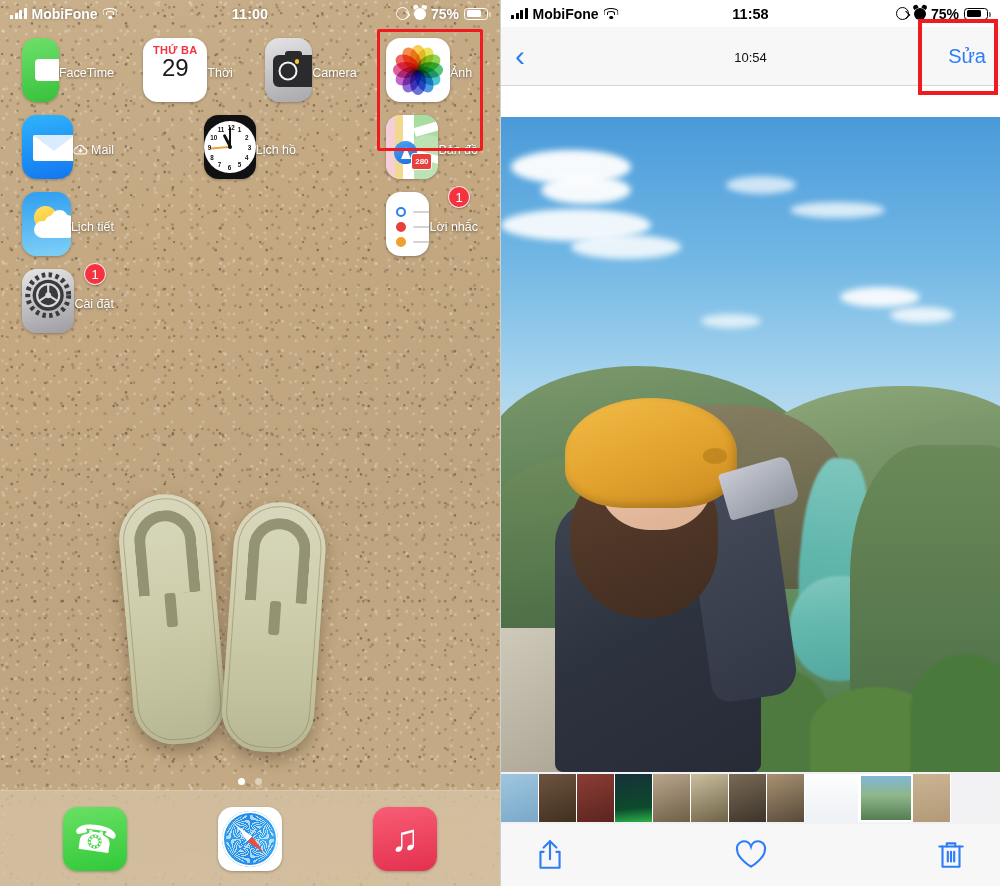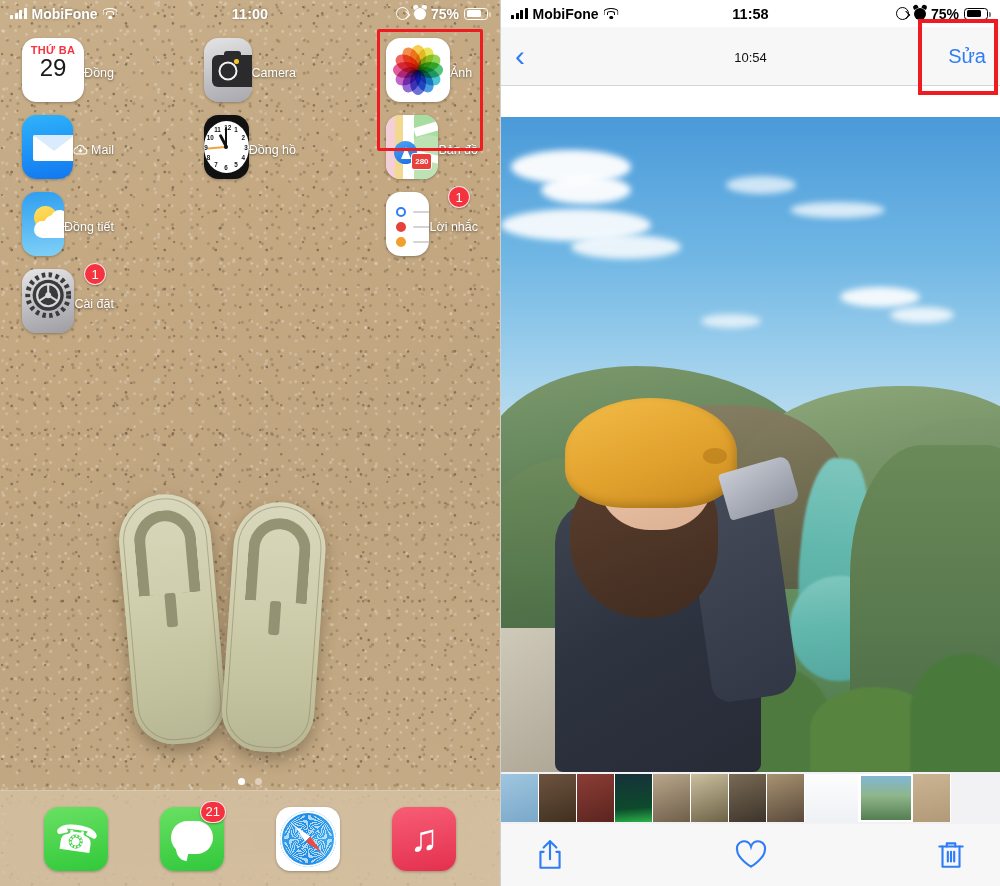--- a/index.html
+++ b/index.html
@@ -293,25 +293,29 @@
         <span class="batt">
             <i></i>
           </span>
       </div>
     </div>
 
     <div class="grid">
 
       <div class="row">
         <div class="app">
+          <div class="icon ic-facetime"></div>
+          <div class="caption">FaceTime</div>
+        </div>
+        <div class="app">
           <div class="icon ic-cal">
             <div class="d">THỨ BA</div>
             <div class="n">29</div>
           </div>
-          <div class="caption">Đồng</div>
+          <div class="caption">Thời</div>
         </div>
         <div class="app">
           <div class="icon ic-camera">
             <div class="hump"></div>
               <div class="body"></div>
               <div class="lens"></div>
               <div class="fl"></div>
           </div>
           <div class="caption">Camera</div>
         </div>
@@ -365,21 +369,21 @@
                 <div class="num" style="transform: translate(7.8px, 13.9205px);">5</div>
                 <div class="num" style="transform: translate(-2.2px, 16.6px);">6</div>
                 <div class="num" style="transform: translate(-12.2px, 13.9205px);">7</div>
                 <div class="num" style="transform: translate(-19.5205px, 6.6px);">8</div>
                 <div class="num" style="transform: translate(-22.2px, -3.4px);">9</div>
                 <div class="num" style="transform: translate(-19.5205px, -13.4px);">10</div>
                 <div class="num" style="transform: translate(-12.2px, -20.7205px);">11</div>
                 <div class="num" style="transform: translate(-2.2px, -23.4px);">12</div>
               </div>
           </div>
-          <div class="caption">Đồng hồ</div>
+          <div class="caption">Lịch hồ</div>
         </div>
         <div class="app">
           <div class="icon ic-maps">
             <div class="g1"></div>
               <div class="g2"></div>
             <div class="pnk"></div>
             <div class="ylw" style="left:9px;top:0;width:8px;height:64px;"></div>
             <div class="rd" style="left:17px;top:0;width:11px;height:64px;"></div>
             <div class="rd" style="left:28px;top:8px;width:36px;height:9px;transform:rotate(-16deg);"></div>
             <div class="rd" style="left:30px;top:40px;width:38px;height:8px;transform:rotate(14deg);"></div>
@@ -391,21 +395,21 @@
       </div>
 
       <div class="row">
         <div class="app">
           <div class="icon ic-weather">
             <div class="sun"></div>
               <div class="cl3"></div>
               <div class="cl1"></div>
               <div class="cl2"></div>
           </div>
-          <div class="caption">Đồng tiết</div>
+          <div class="caption">Lịch tiết</div>
         </div>
         <div class="app">
           <div class="badge">1</div>
           <div class="icon ic-rem">
             <div class="it" style="top:15px">
                 <span class="dot" style="border-color:#2f7df6"></span>
                 <span class="bar"></span>
               </div>
             <div class="it" style="top:30px">
                 <span class="dot" style="border-color:#e8413c;background:#e8413c"></span>
@@ -446,27 +450,20 @@
 
     <div class="dots">
       <i class="on"></i>
       <i></i>
     </div>
 
     <div class="dock">
       <div class="dockapp">
         <div class="icon ic-phone">
             <span class="ph">☎</span>
-          </div>
-      </div>
-      <div class="dockapp">
-        <div class="badge" style="right:-2px">21</div>
-        <div class="icon ic-msg">
-            <div class="bub"></div>
-            <div class="tail"></div>
           </div>
       </div>
       <div class="dockapp">
         <div class="icon ic-safari">
           <div class="dial">
               <div class="needle"></div>
             </div>
         </div>
       </div>
       <div class="dockapp">

